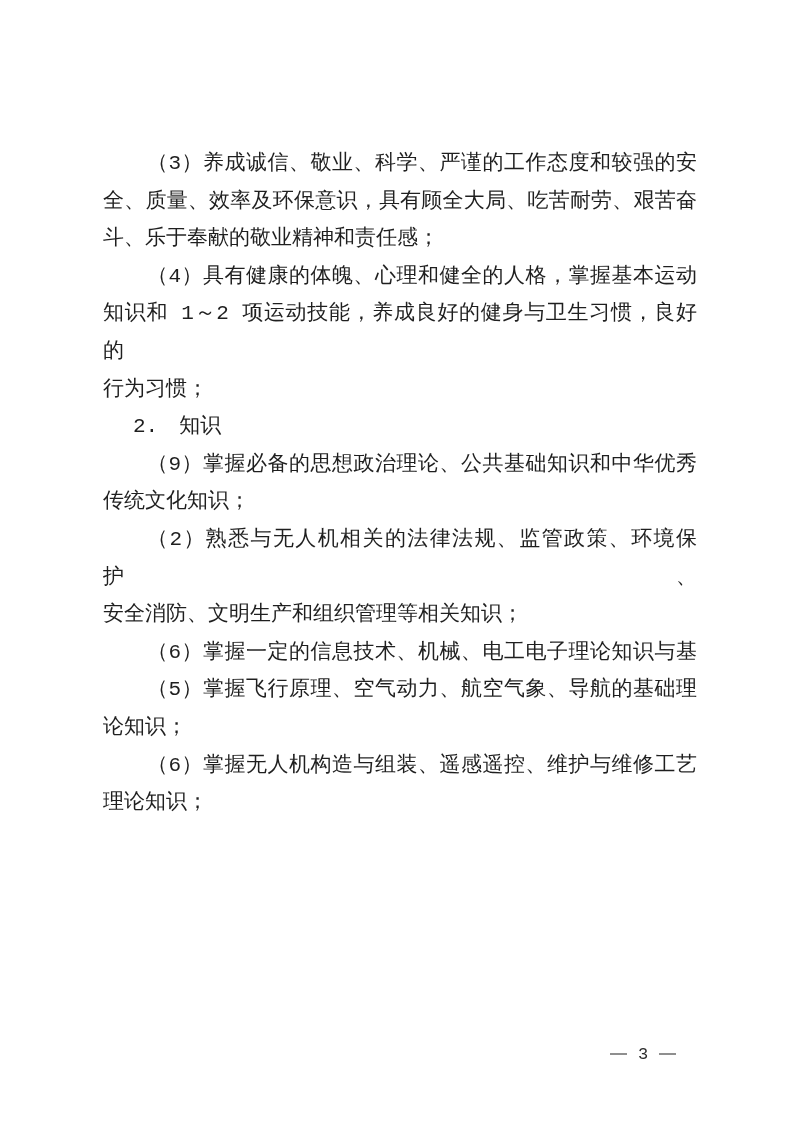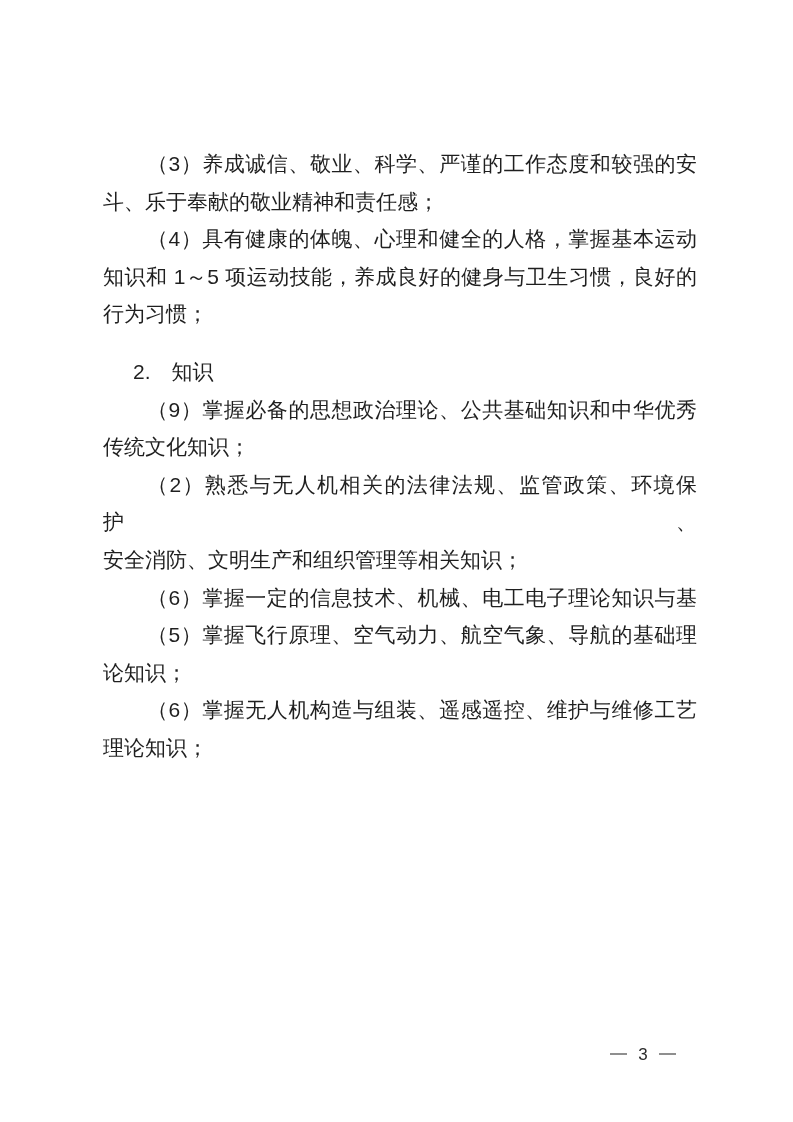--- a/index.html
+++ b/index.html
@@ -6,21 +6,21 @@
     margin: 0;
     padding: 0;
     background: #ffffff;
   }
   .page {
     position: relative;
     width: 793px;
     height: 1122px;
     background: #ffffff;
     overflow: hidden;
-    font-family: Liberation Sans, sans-serif;
+    font-family: Liberation Mono, monospace;
   }
   .body-text {
     position: absolute;
     left: 103px;
     top: 145px;
     width: 594px;
     font-size: 21px;
     line-height: 37.6px;
     color: #1f1f1f;
     letter-spacing: 0;
@@ -36,21 +36,20 @@
   }
   .line.last {
     text-align: right;
     text-align-last: left;
   }
   .line.ind {
     text-indent: 44px;
   }
   .line.ind-sm {
     text-indent: 30px;
-    margin-top: 20px;
   }
   .footer {
     position: absolute;
     left: 610px;
     top: 1042px;
     width: 66px;
     height: 24px;
     display: flex;
     align-items: center;
     justify-content: space-between;
@@ -69,26 +68,27 @@
 </style>
 </head>
 <body>
 
 <div class="page">
 
   <div class="body-text">
 
     <div class="para">
       <div class="line ind">（3）养成诚信、敬业、科学、严谨的工作态度和较强的安</div>
+      <div class="line">全、质量、效率及环保意识，具有顾全大局、吃苦耐劳、艰苦奋</div>
       <div class="line last">斗、乐于奉献的敬业精神和责任感；</div>
     </div>
 
     <div class="para">
       <div class="line ind">（4）具有健康的体魄、心理和健全的人格，掌握基本运动</div>
-      <div class="line">知识和 1～5 项运动技能，养成良好的健身与卫生习惯，良好的</div>
+      <div class="line">知识和 1～2 项运动技能，养成良好的健身与卫生习惯，良好的</div>
       <div class="line last">行为习惯；</div>
     </div>
 
 
     <div class="para">
       <div class="line last ind-sm">2.　知识</div>
     </div>
 
     <div class="para">
       <div class="line ind">（9）掌握必备的思想政治理论、公共基础知识和中华优秀</div>

